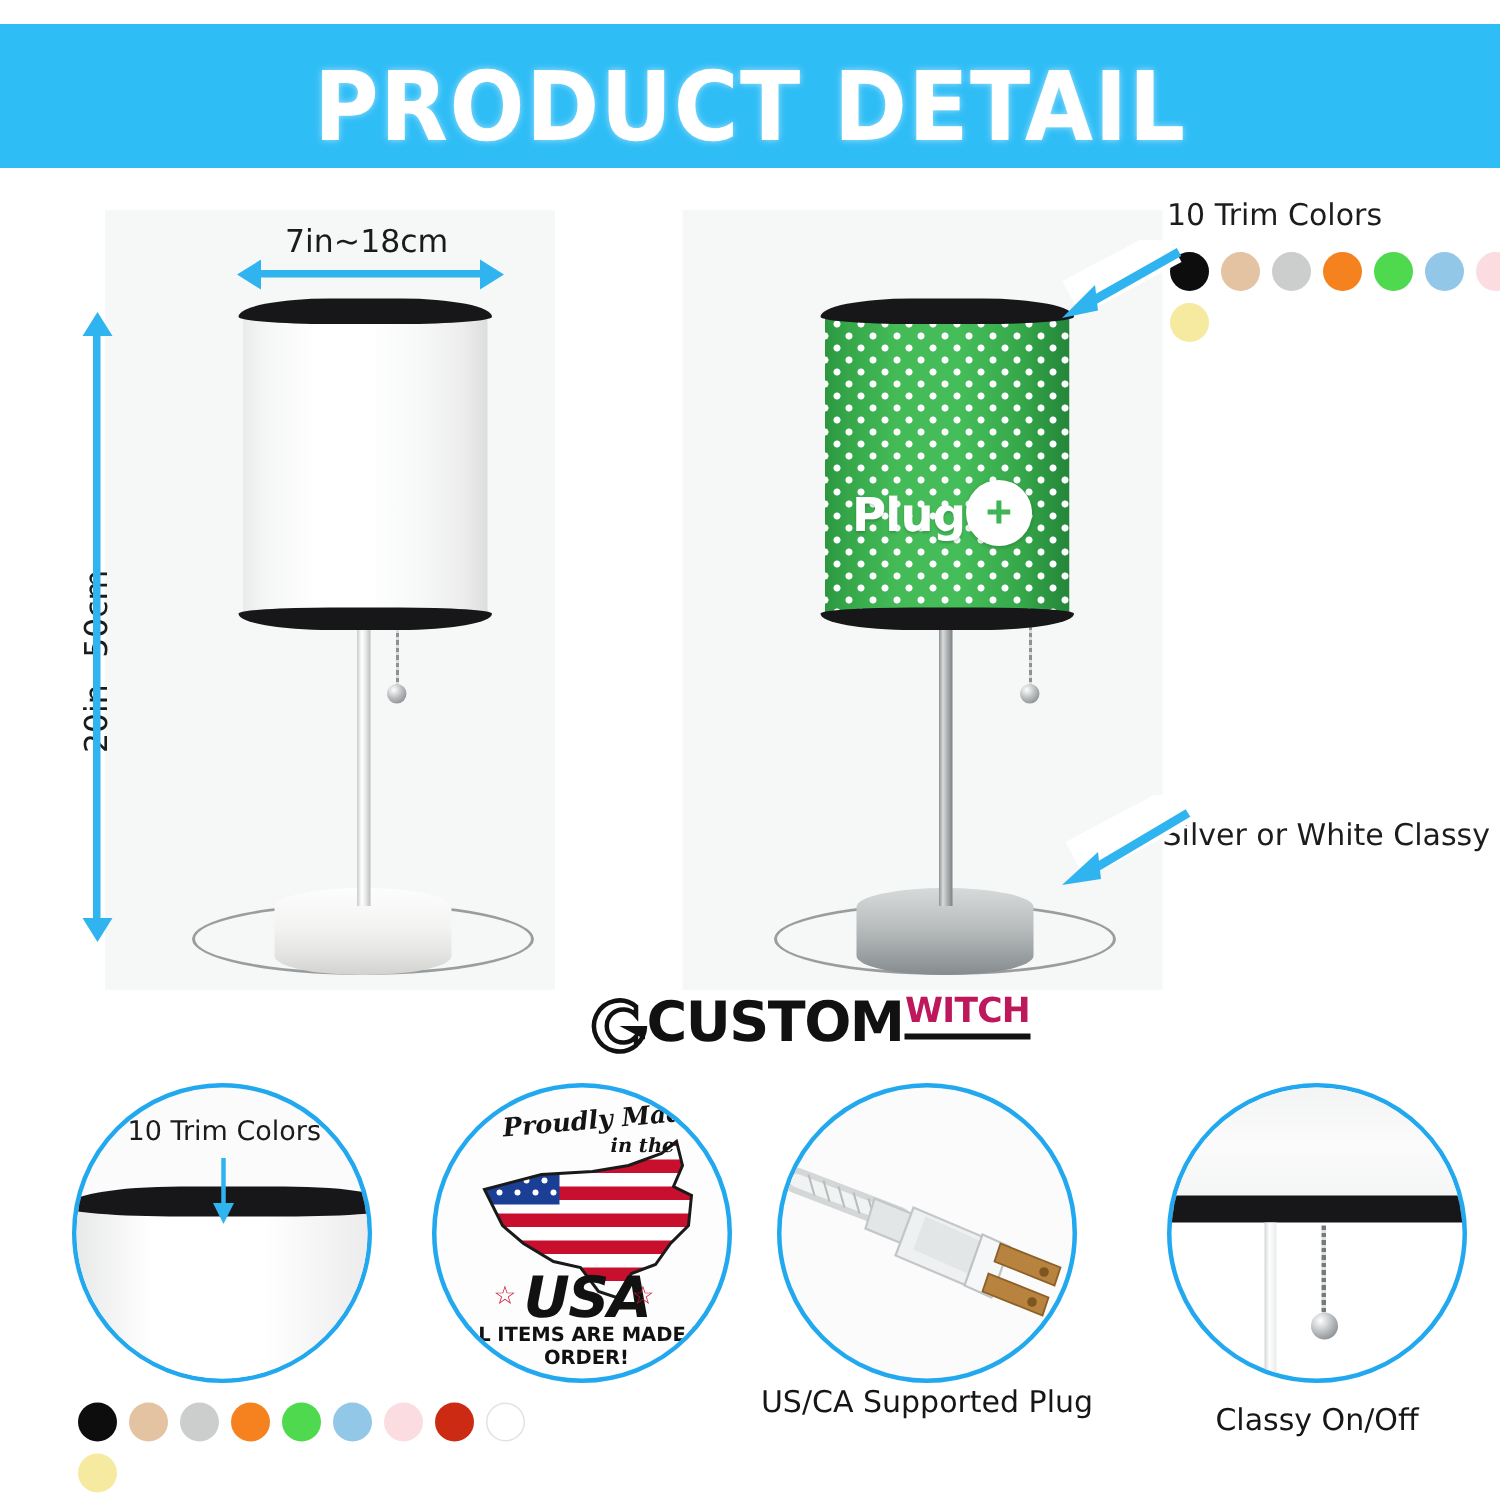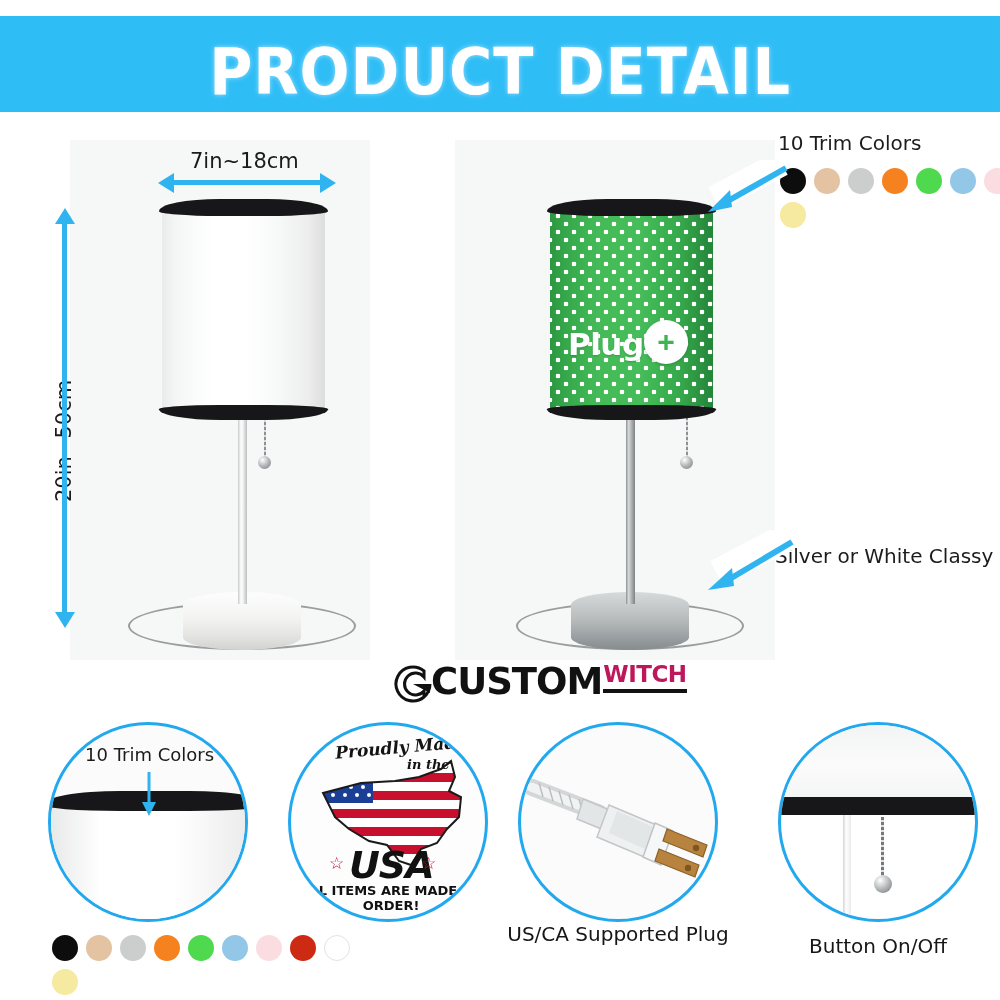--- a/index.html
+++ b/index.html
@@ -384,16 +384,16 @@
       <div style="position:absolute;left:-6px;top:-10px;width:214px;height:82px;
                   background:linear-gradient(to bottom,#f1f2f2,#fbfbfb 60%,#f4f5f5);"></div>
       <div style="position:absolute;left:-10px;top:72px;width:224px;height:18px;background:#17171a;"></div>
       <div style="position:absolute;left:62px;top:90px;width:8px;height:112px;
                   background:linear-gradient(to right,#d3d5d6,#ffffff 40%,#e9eaea);"></div>
       <div style="position:absolute;left:100px;top:92px;width:3px;height:62px;
                   background:repeating-linear-gradient(to bottom,#75797b 0 3px,#dcdedf 3px 5px);"></div>
       <div style="position:absolute;left:93px;top:150px;width:18px;height:18px;border-radius:50%;
                   background:radial-gradient(circle at 35% 30%,#ffffff,#bcbfc1 45%,#6f7476 100%);"></div>
     </div>
-    <div class="feature-caption" style="left:-18px; top:212px; width:236px;">Button On/Off</div>
+    <div class="feature-caption" style="left:-18px; top:212px; width:236px;">Classy On/Off</div>
   </div>
 
 </div>
 
 </body></html>

